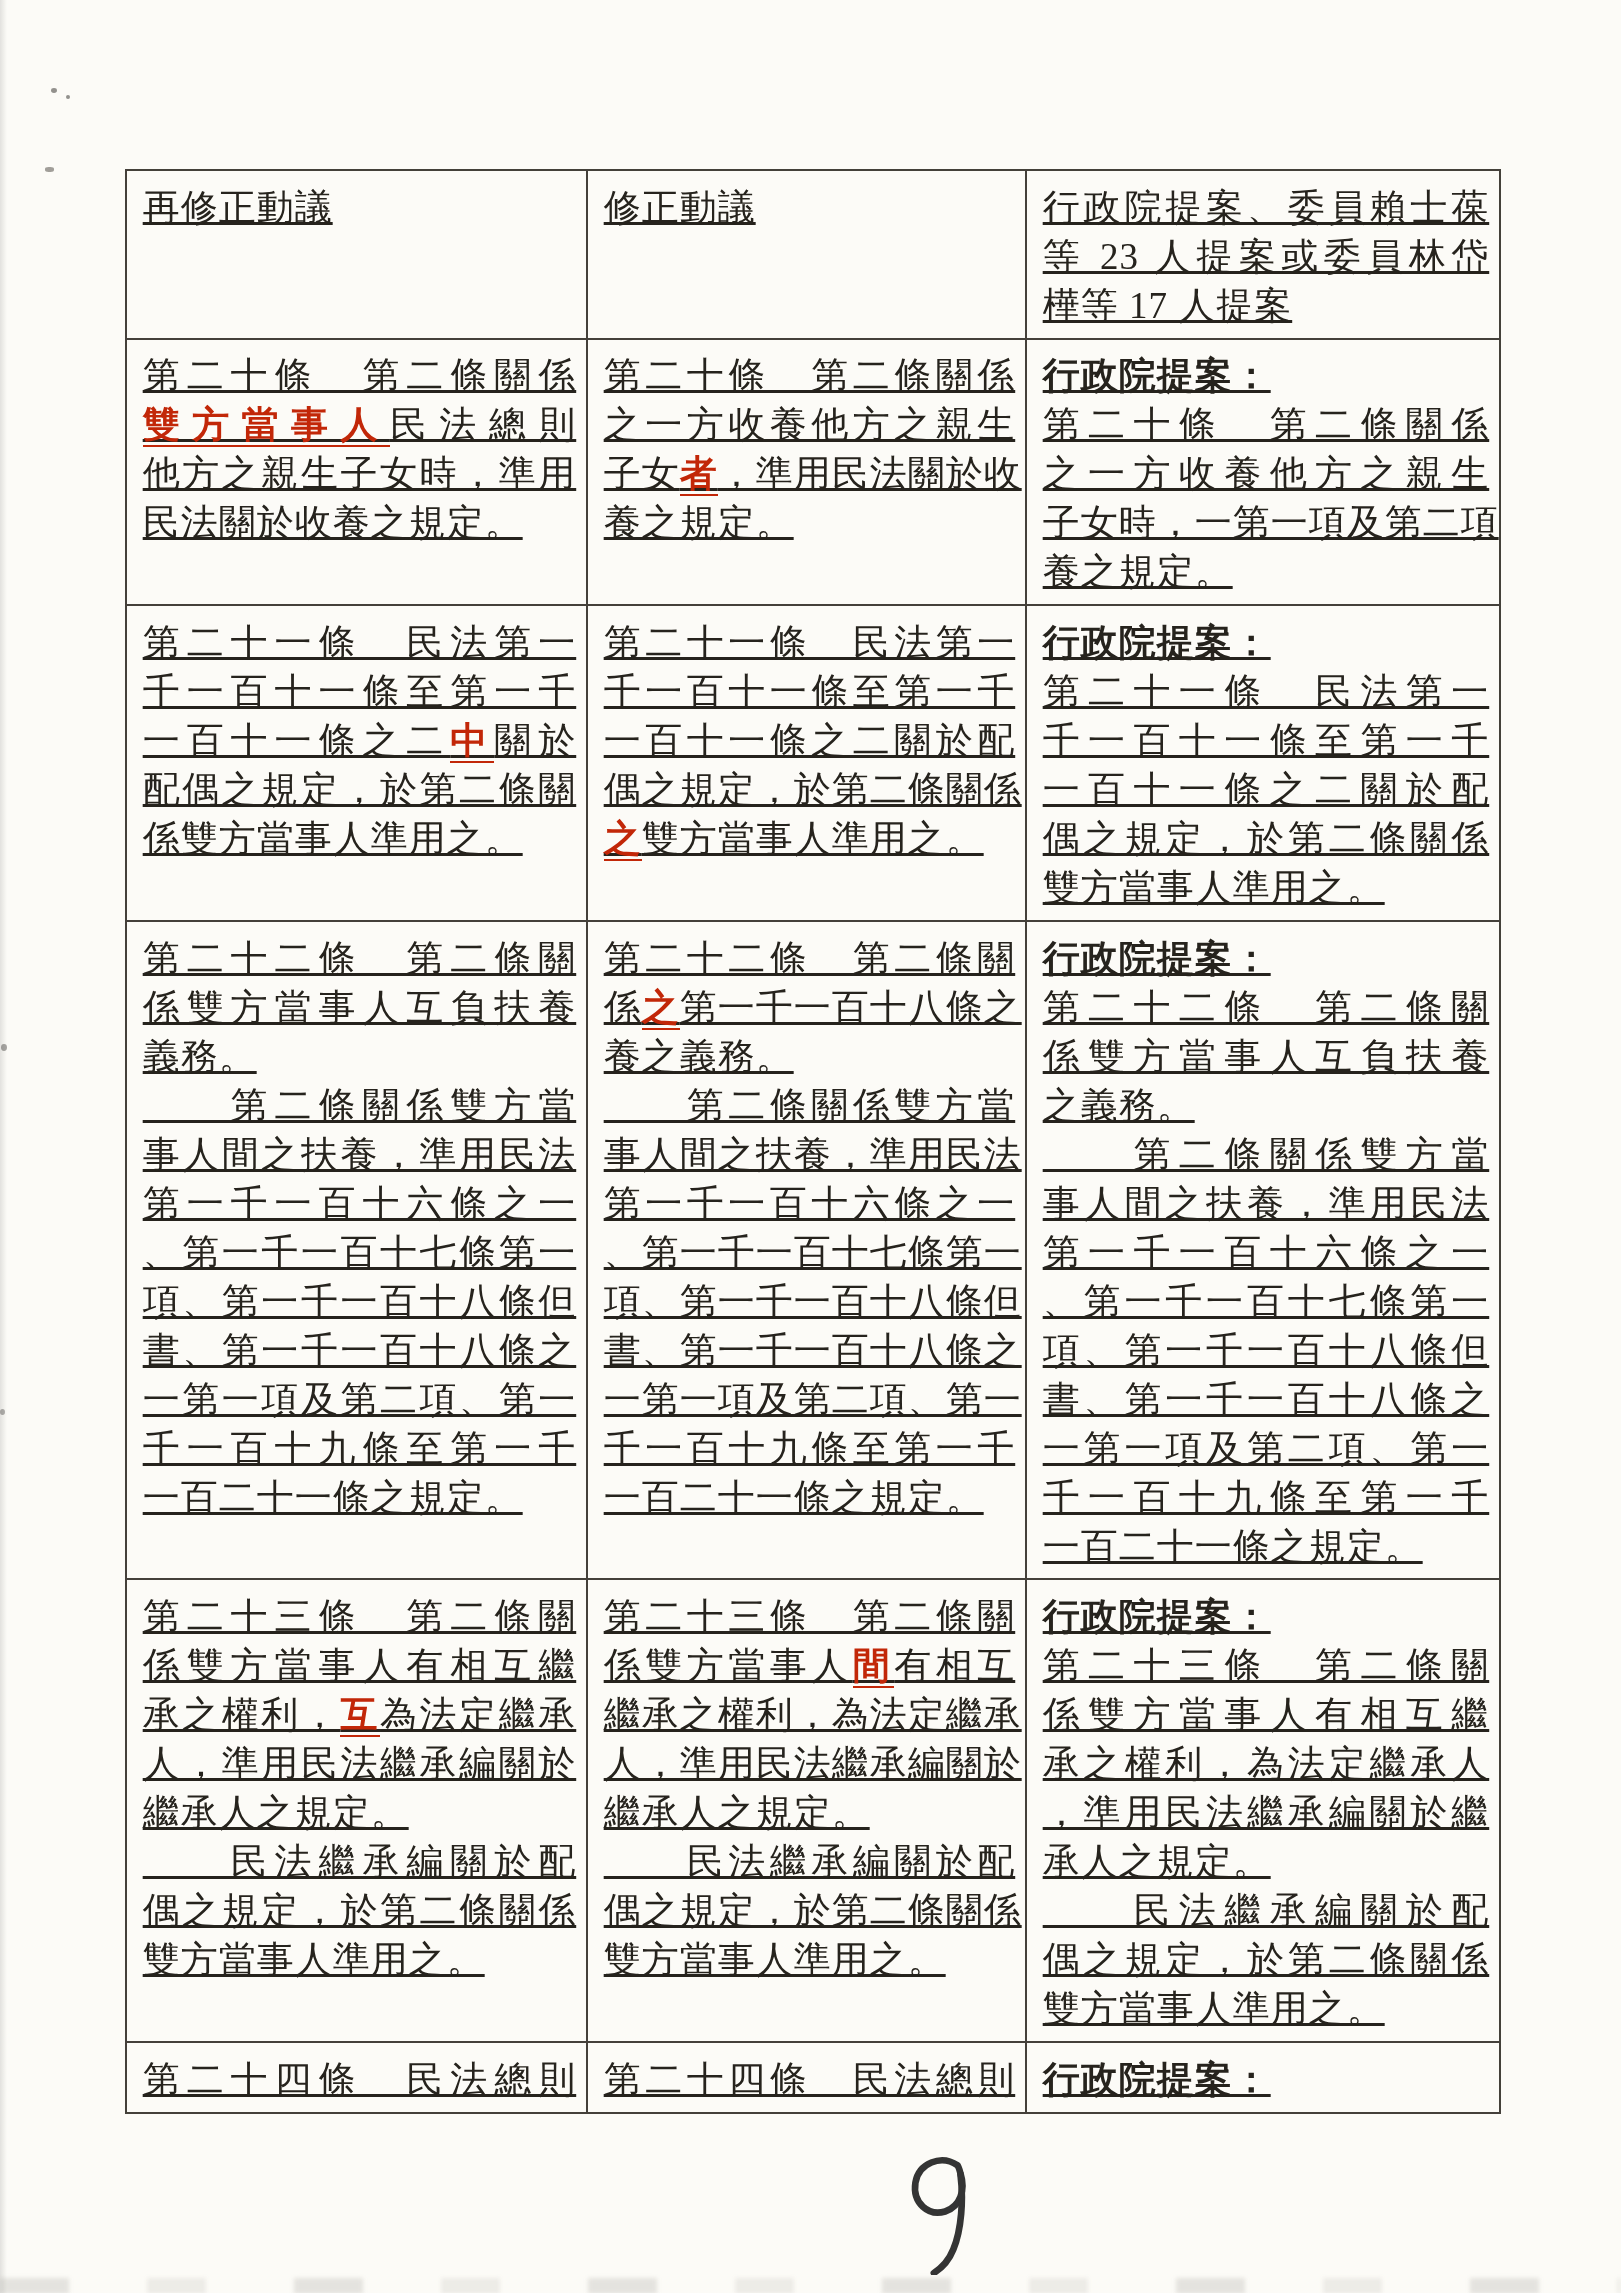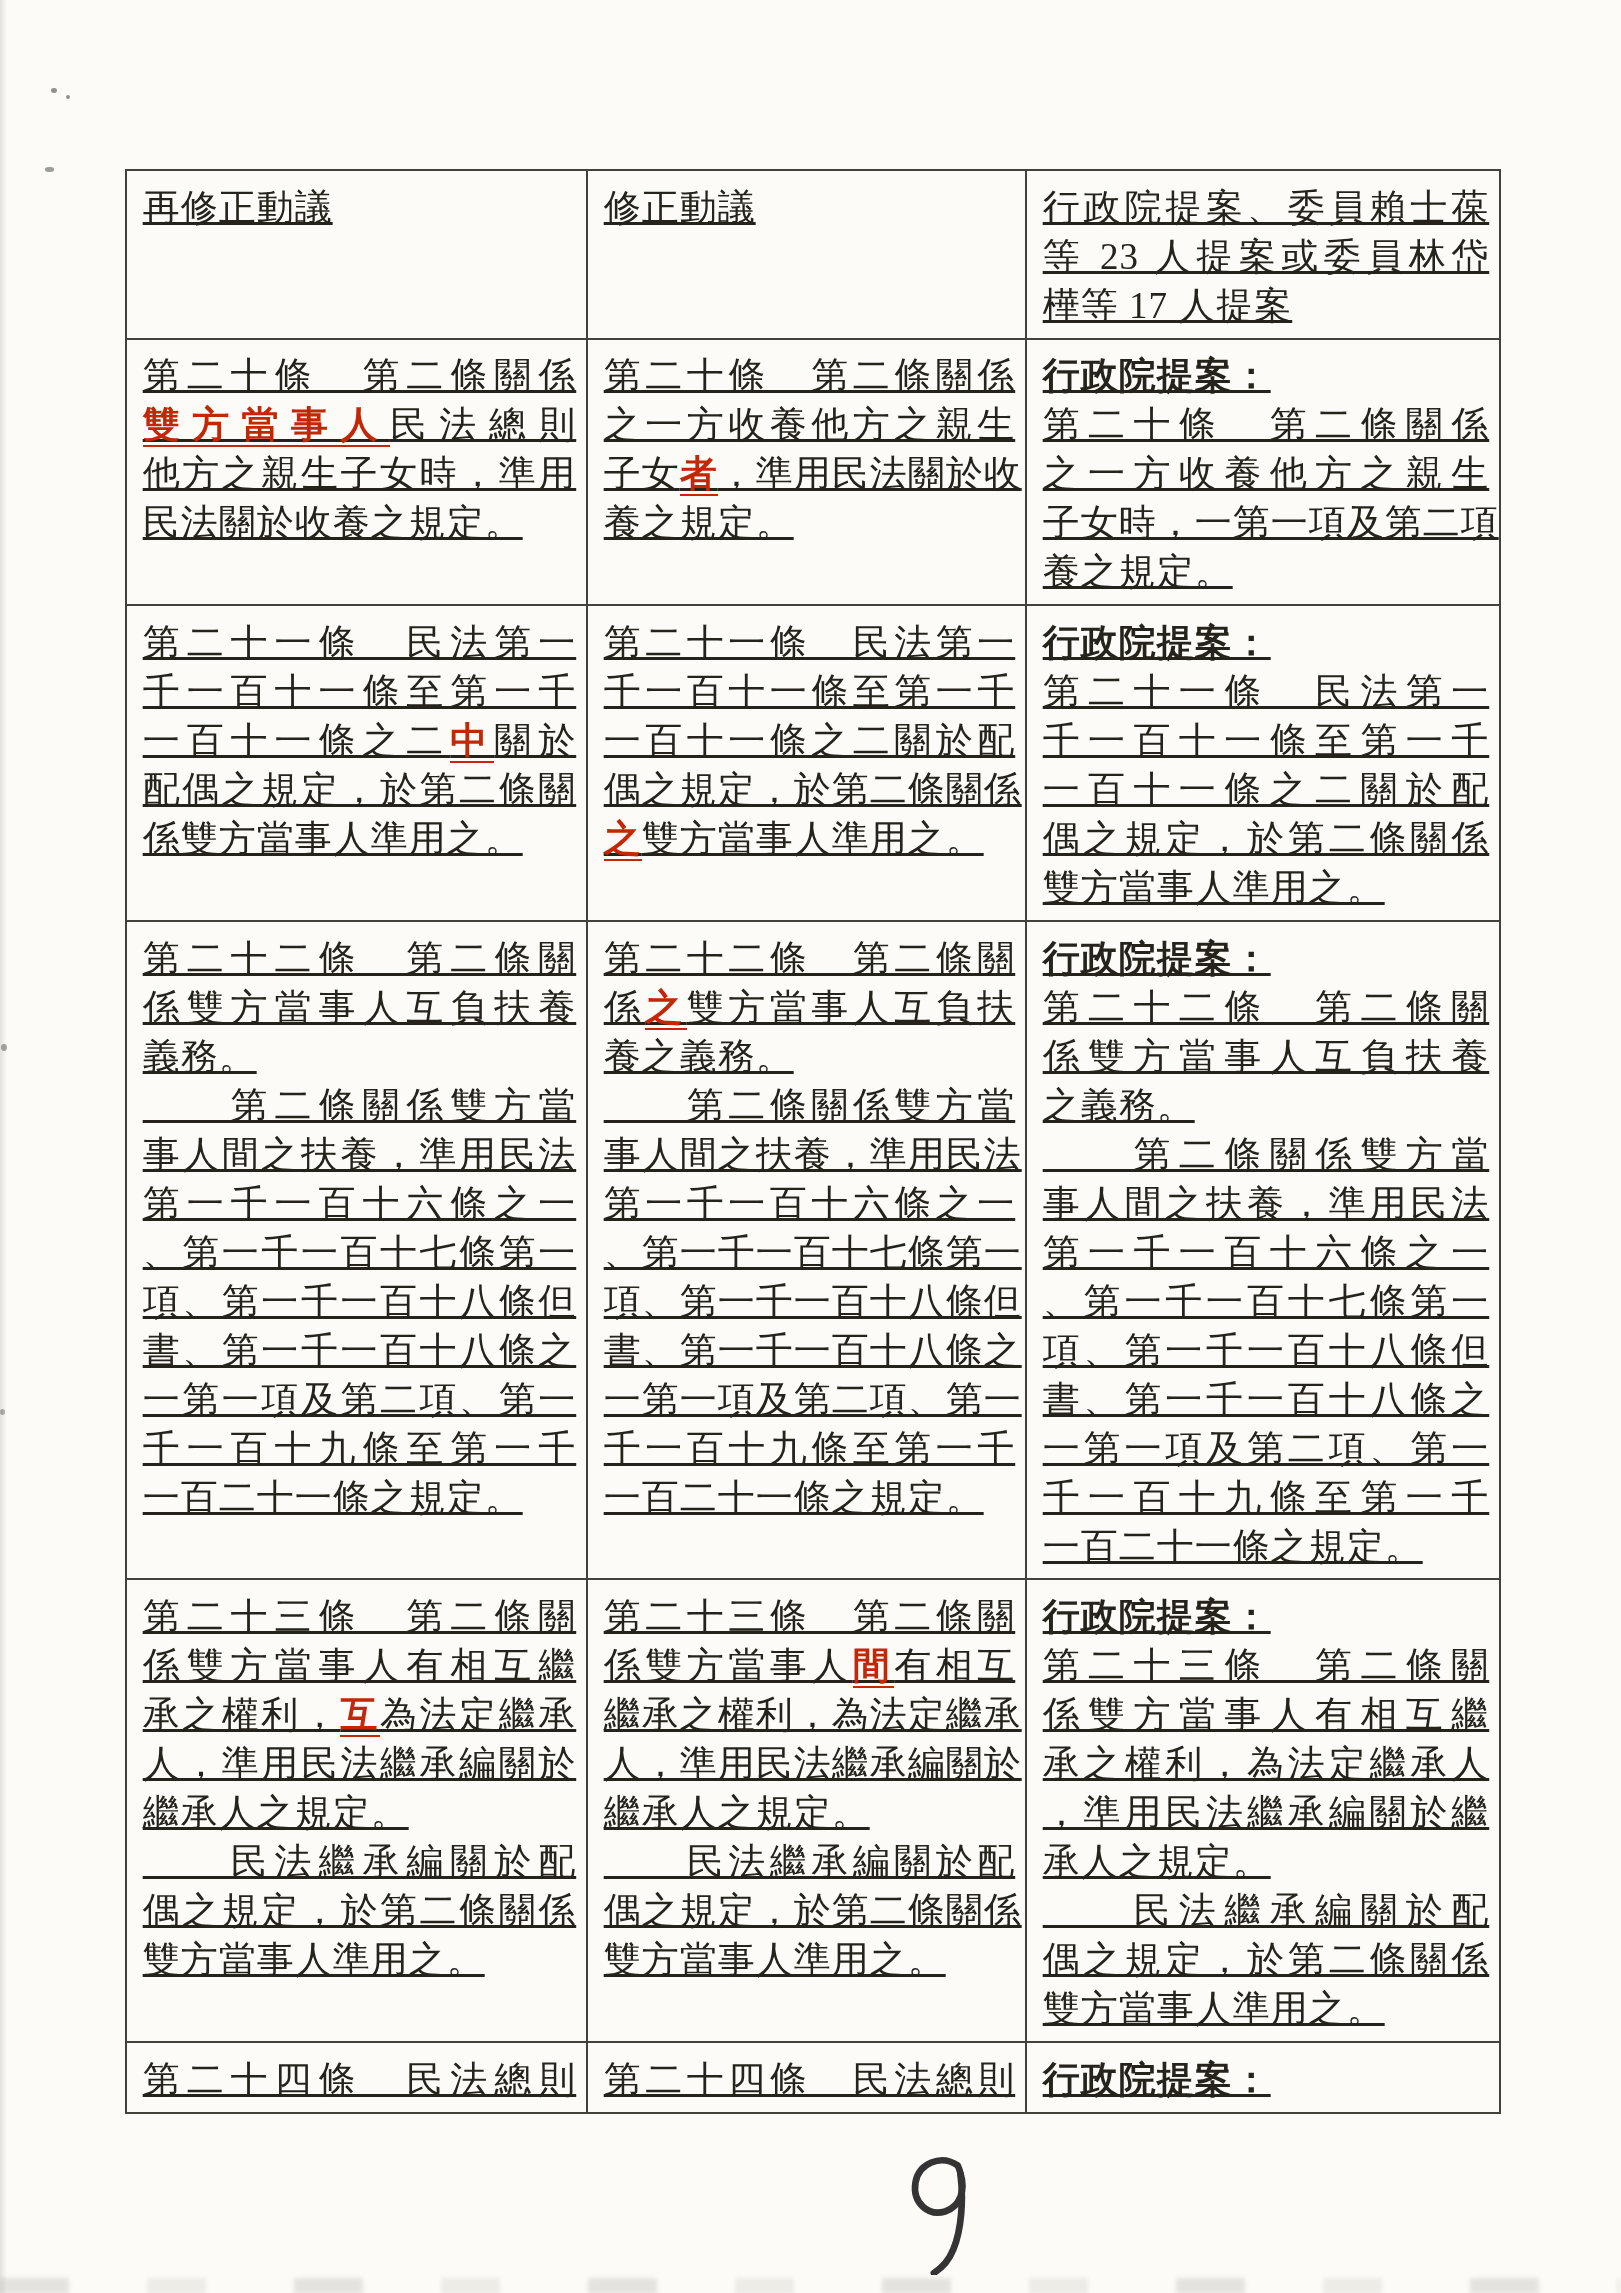--- a/index.html
+++ b/index.html
@@ -165,21 +165,21 @@
             <div class="tl"><span>第一千一百十六條之一</span></div>
             <div class="tl"><span>、第一千一百十七條第一</span></div>
             <div class="tl"><span>項、第一千一百十八條但</span></div>
             <div class="tl"><span>書、第一千一百十八條之</span></div>
             <div class="tl"><span>一第一項及第二項、第一</span></div>
             <div class="tl"><span>千一百十九條至第一千</span></div>
             <div class="tl noj"><span>一百二十一條之規定。</span></div>
           </td>
         <td>
             <div class="tl"><span>第二十二條　第二條關</span></div>
-            <div class="tl"><span>係</span><span class="rev">之</span><span>雙方當事人互負扶</span></div>
+            <div class="tl"><span>係</span><span class="rev">之</span><span>第一千一百十八條之</span></div>
             <div class="tl noj"><span>養之義務。</span></div>
             <div class="tl"><span>　　第二條關係雙方當</span></div>
             <div class="tl"><span>事人間之扶養，準用民法</span></div>
             <div class="tl"><span>第一千一百十六條之一</span></div>
             <div class="tl"><span>、第一千一百十七條第一</span></div>
             <div class="tl"><span>項、第一千一百十八條但</span></div>
             <div class="tl"><span>書、第一千一百十八條之</span></div>
             <div class="tl"><span>一第一項及第二項、第一</span></div>
             <div class="tl"><span>千一百十九條至第一千</span></div>
             <div class="tl noj"><span>一百二十一條之規定。</span></div>

